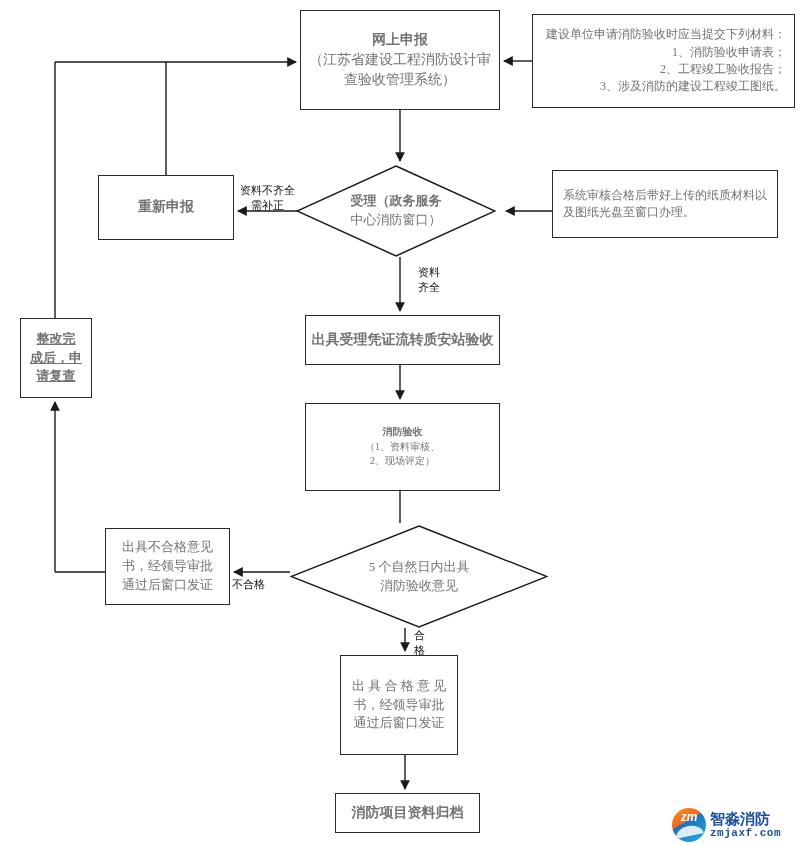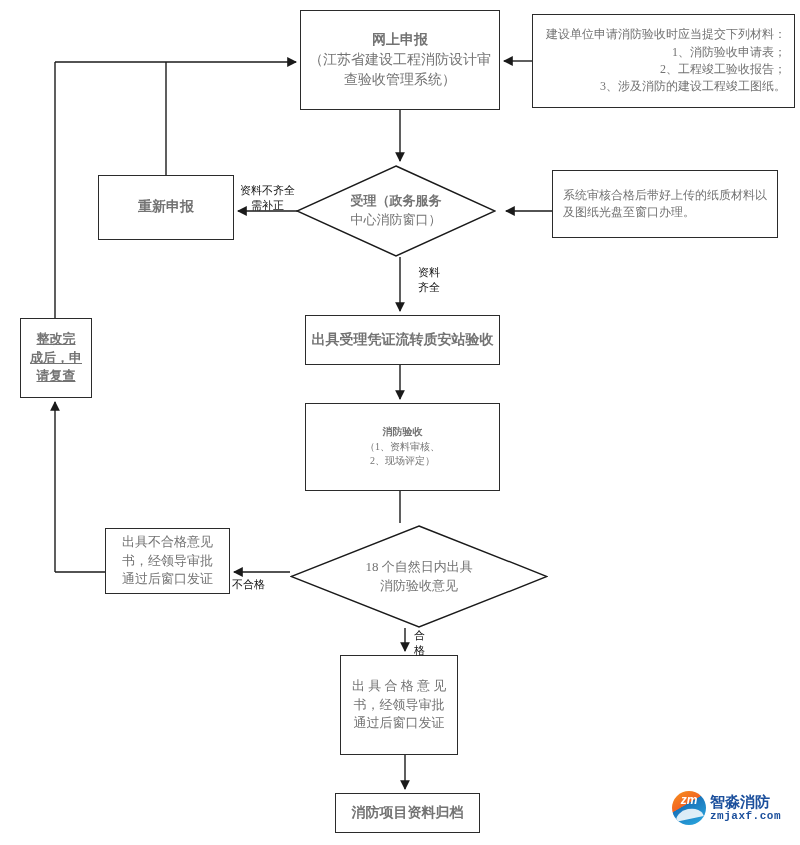--- a/index.html
+++ b/index.html
@@ -51,21 +51,21 @@
   #node-online      { left:300px; top:10px;  width:200px; height:100px; font-size:14px; }
   #node-materials   { left:532px; top:14px;  width:263px; height:94px;  font-size:12px;
                       align-items:flex-end; justify-content:center; padding:6px 8px; }
   #node-refile      { left:98px;  top:175px; width:136px; height:65px;  font-size:14px; }
   #node-accept      { left:296px; top:165px; width:200px; height:92px;  font-size:13px; }
   #node-sysnote     { left:552px; top:170px; width:226px; height:68px;  font-size:12px;
                       align-items:flex-start; justify-content:center; padding:6px 10px; }
   #node-voucher     { left:305px; top:315px; width:195px; height:50px;  font-size:14px; }
   #node-inspection  { left:305px; top:403px; width:195px; height:88px;  font-size:10px; }
   #node-decision    { left:290px; top:525px; width:258px; height:103px; font-size:13px; }
-  #node-fail        { left:105px; top:528px; width:125px; height:66px;  font-size:13px; }
+  #node-fail        { left:105px; top:528px; width:125px; height:77px;  font-size:13px; }
   #node-rectify     { left:20px;  top:318px; width:72px;  height:80px;  font-size:13px;text-decoration:underline; }
   #node-pass        { left:340px; top:655px; width:118px; height:100px; font-size:13px; }
   #node-archive     { left:335px; top:793px; width:145px; height:40px;  font-size:14px; }
 
   
   .diamond {
     background: transparent;
     border: none;
   }
   .diamond .dshape {
@@ -88,21 +88,21 @@
   }
   #lbl-incomplete { left:240px; top:183px; }
   #lbl-complete   { left:418px; top:265px; }
   #lbl-fail       { left:232px; top:550px;margin-top:27px; }
   #lbl-pass       { left:414px; top:628px; }
 
   
   #logo {
     position: absolute;
     left: 672px;
-    top: 787px;
+    top: 804px;
     width: 122px;
     height: 42px;
     display: flex;
     align-items: center;
   }
   #logo-mark {
     width: 34px; height: 34px;
     border-radius: 50%;
     background: linear-gradient(150deg, #f7941e 0%, #f26522 40%, #1b75bb 41%, #29abe2 100%);
     position: relative;
@@ -237,21 +237,21 @@
     <span class="line bold">消防验收</span>
     <span class="line reg">（1、资料审核、</span>
     <span class="line reg">2、现场评定）</span>
   </div>
 
   <div class="node diamond" id="node-decision">
     <svg class="dshape" viewBox="0 0 258 103" preserveAspectRatio="none" xmlns="http://www.w3.org/2000/svg">
       <polygon points="129,1 257,51.5 129,102 1,51.5" fill="#ffffff" stroke="#1a1a1a" stroke-width="1.4" vector-effect="non-scaling-stroke"></polygon>
     </svg>
     <div class="dtext">
-      <span class="line reg">18 个自然日内出具</span>
+      <span class="line reg">5 个自然日内出具</span>
       <span class="line reg">消防验收意见</span>
     </div>
   </div>
 
   <div class="node boxnode" id="node-fail">
     <span class="line reg">出具不合格意见</span>
     <span class="line reg">书，经领导审批</span>
     <span class="line reg">通过后窗口发证</span>
   </div>
 

